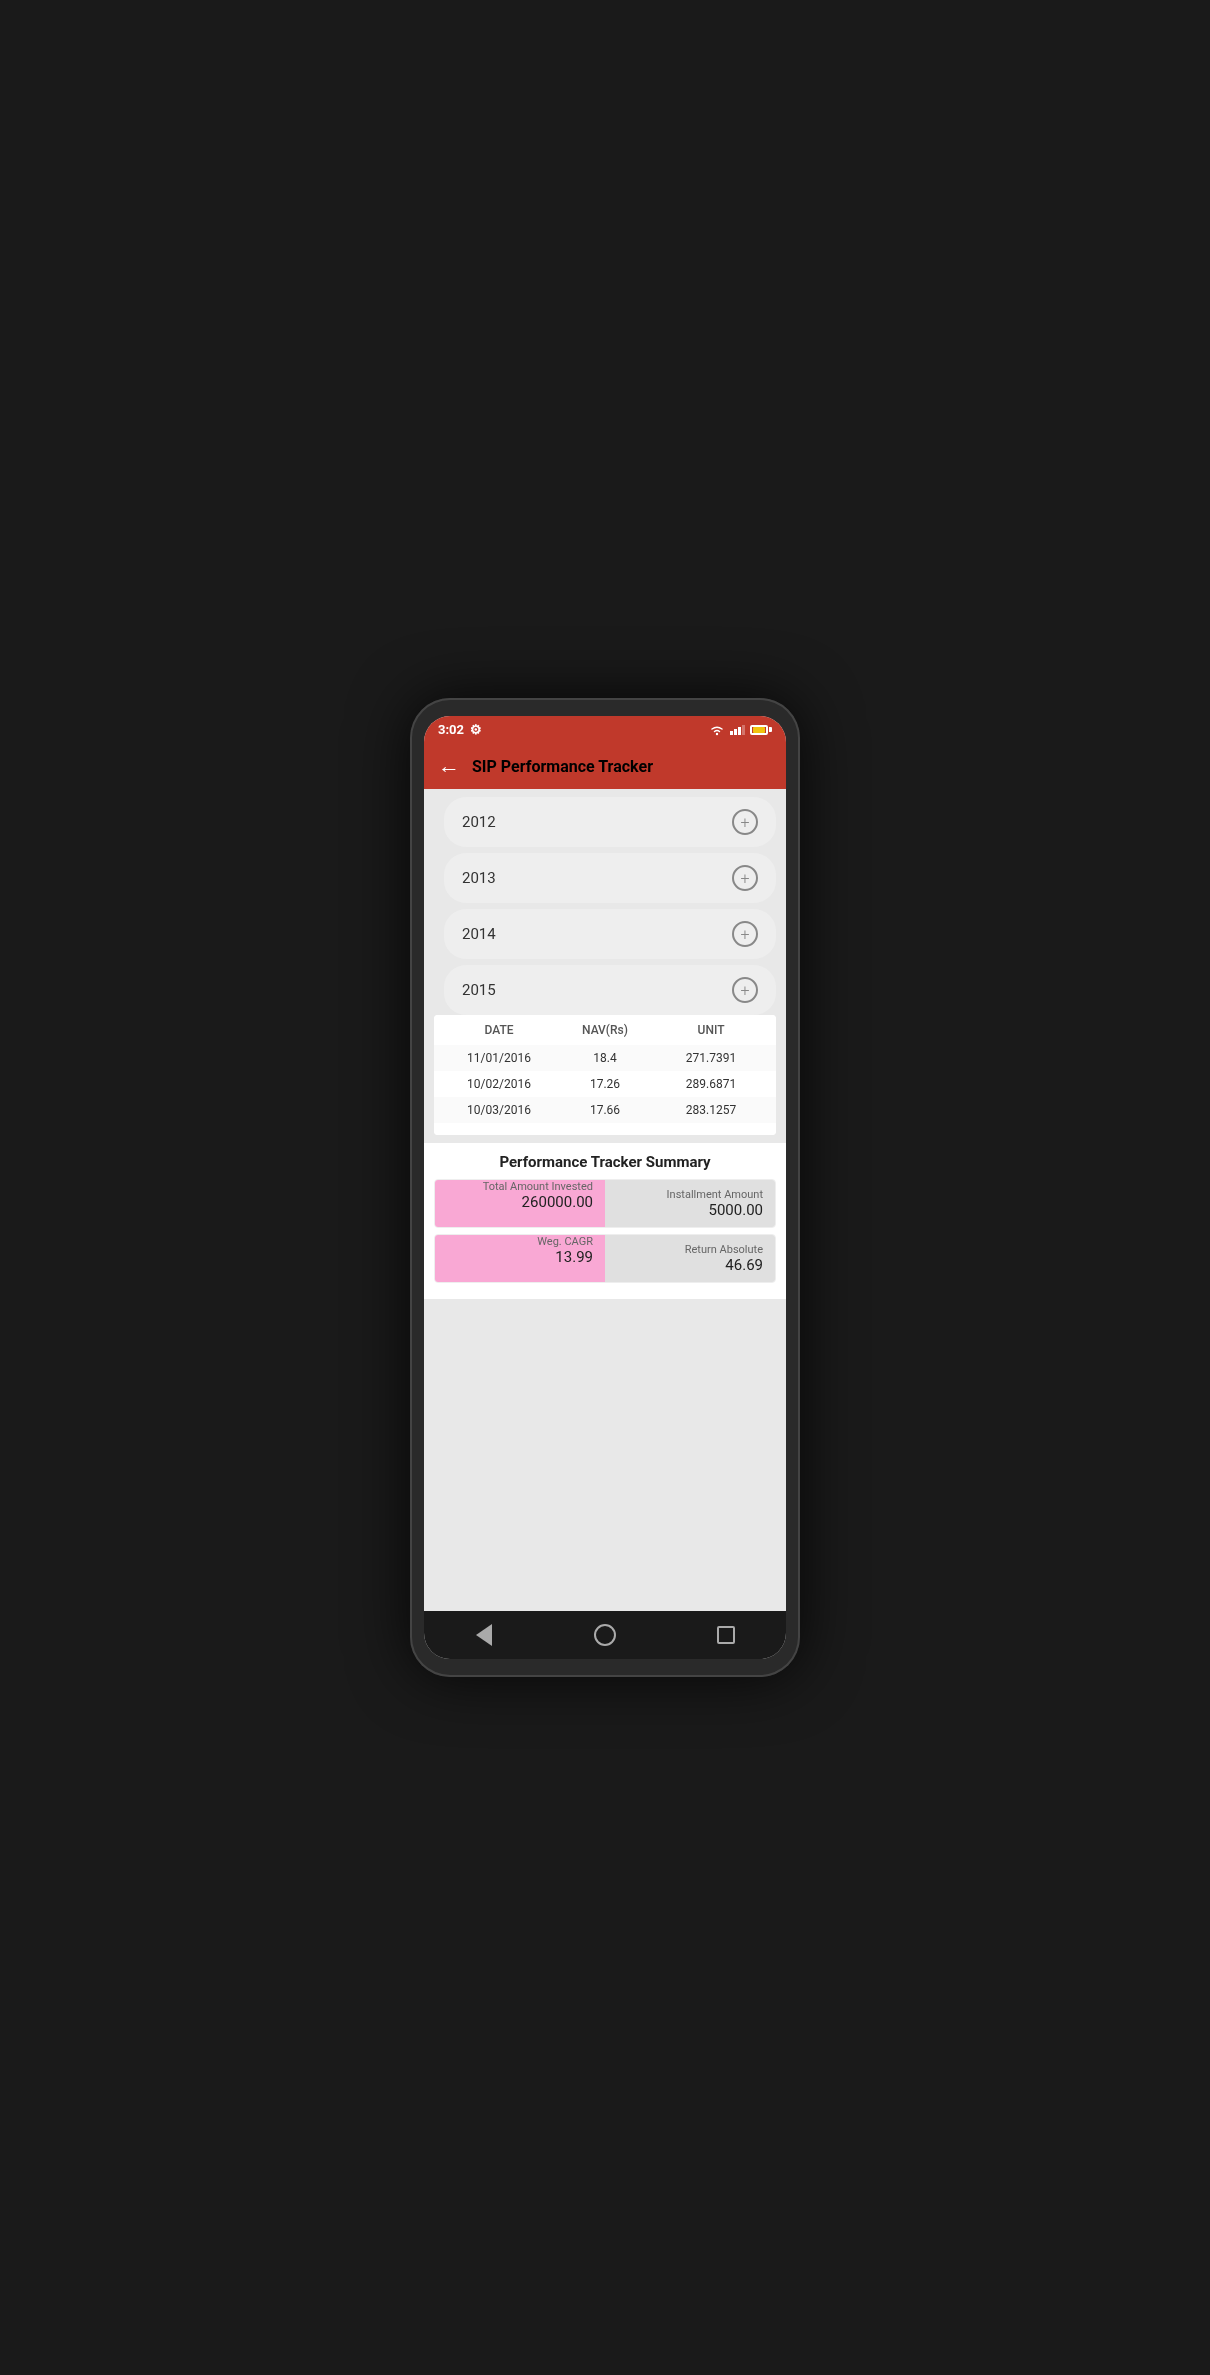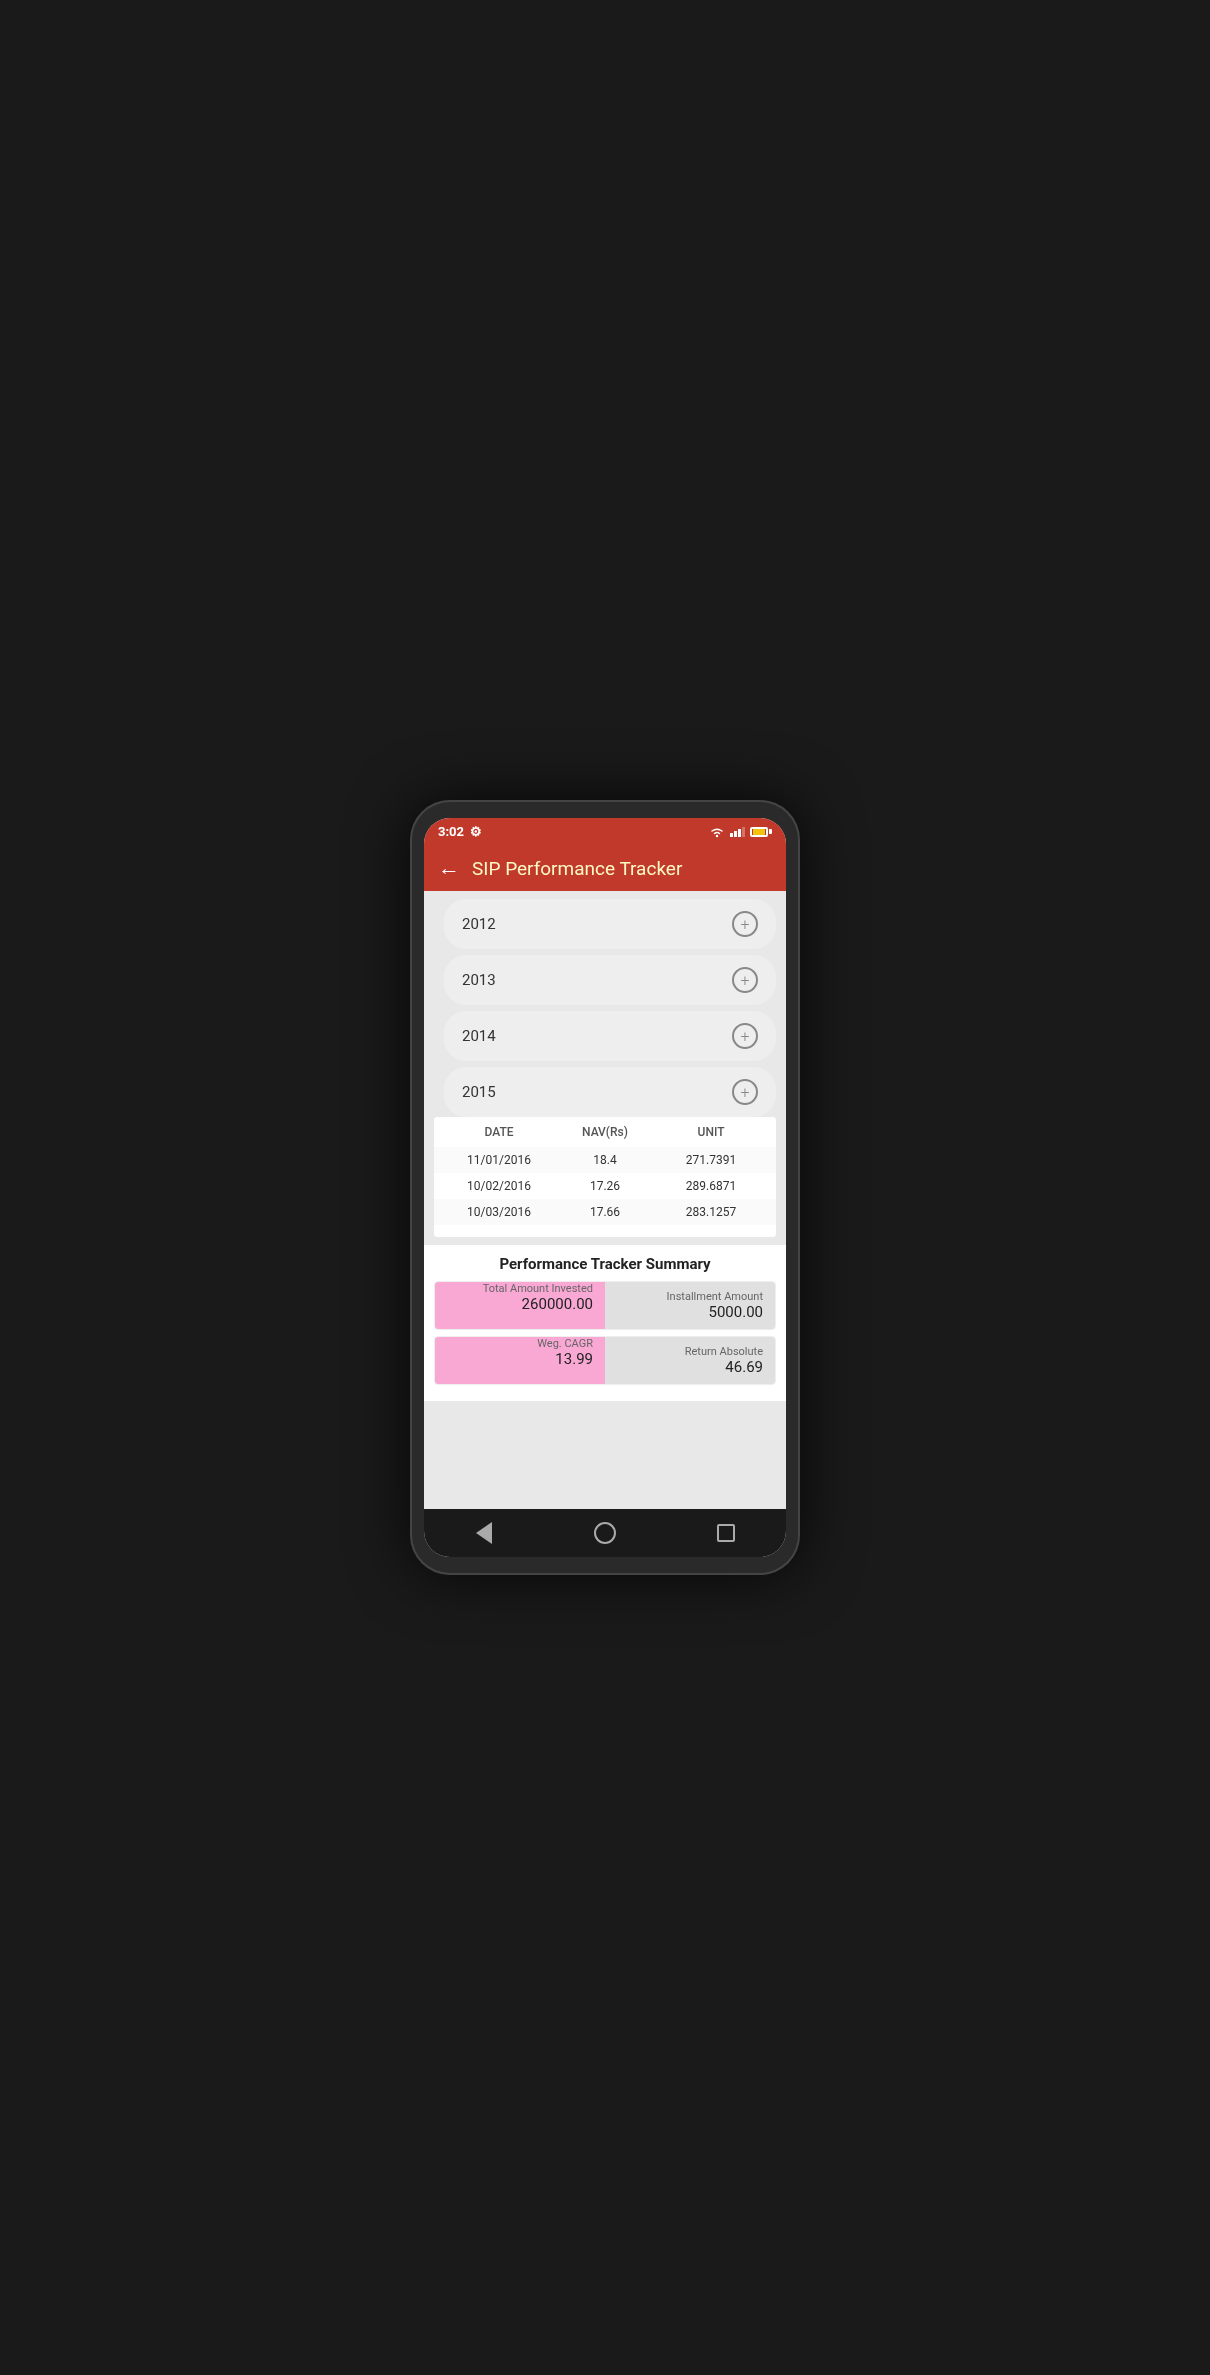--- a/index.html
+++ b/index.html
@@ -8,21 +8,21 @@
       background: #1a1a1a;
       display: flex;
       justify-content: center;
       align-items: center;
       min-height: 100vh;
       font-family: 'Roboto', Arial, sans-serif;
     }
 
     .phone-shell {
       width: 390px;
-      height: 775px;
+      height: 979px;
       background: #2a2a2a;
       border-radius: 40px;
       padding: 18px 14px;
       box-shadow: 0 0 60px rgba(0,0,0,0.8), inset 0 0 0 2px #444;
       position: relative;
       overflow: hidden;
     }
 
     .phone-screen {
       width: 100%;
@@ -71,23 +71,23 @@
     }
 
     .back-arrow {
       color: white;
       font-size: 22px;
       font-weight: 300;
       cursor: pointer;
     }
 
     .app-title {
-      color: #fef9c3;
-      font-size: 19px;
-      font-weight: 400;
+      color: #000000;
+      font-size: 16px;
+      font-weight: 700;
     }
 
     
     .main-content {
       flex: 1;
       overflow-y: auto;
       background: #e8e8e8;
       display: flex;
       flex-direction: column;
       gap: 0;

